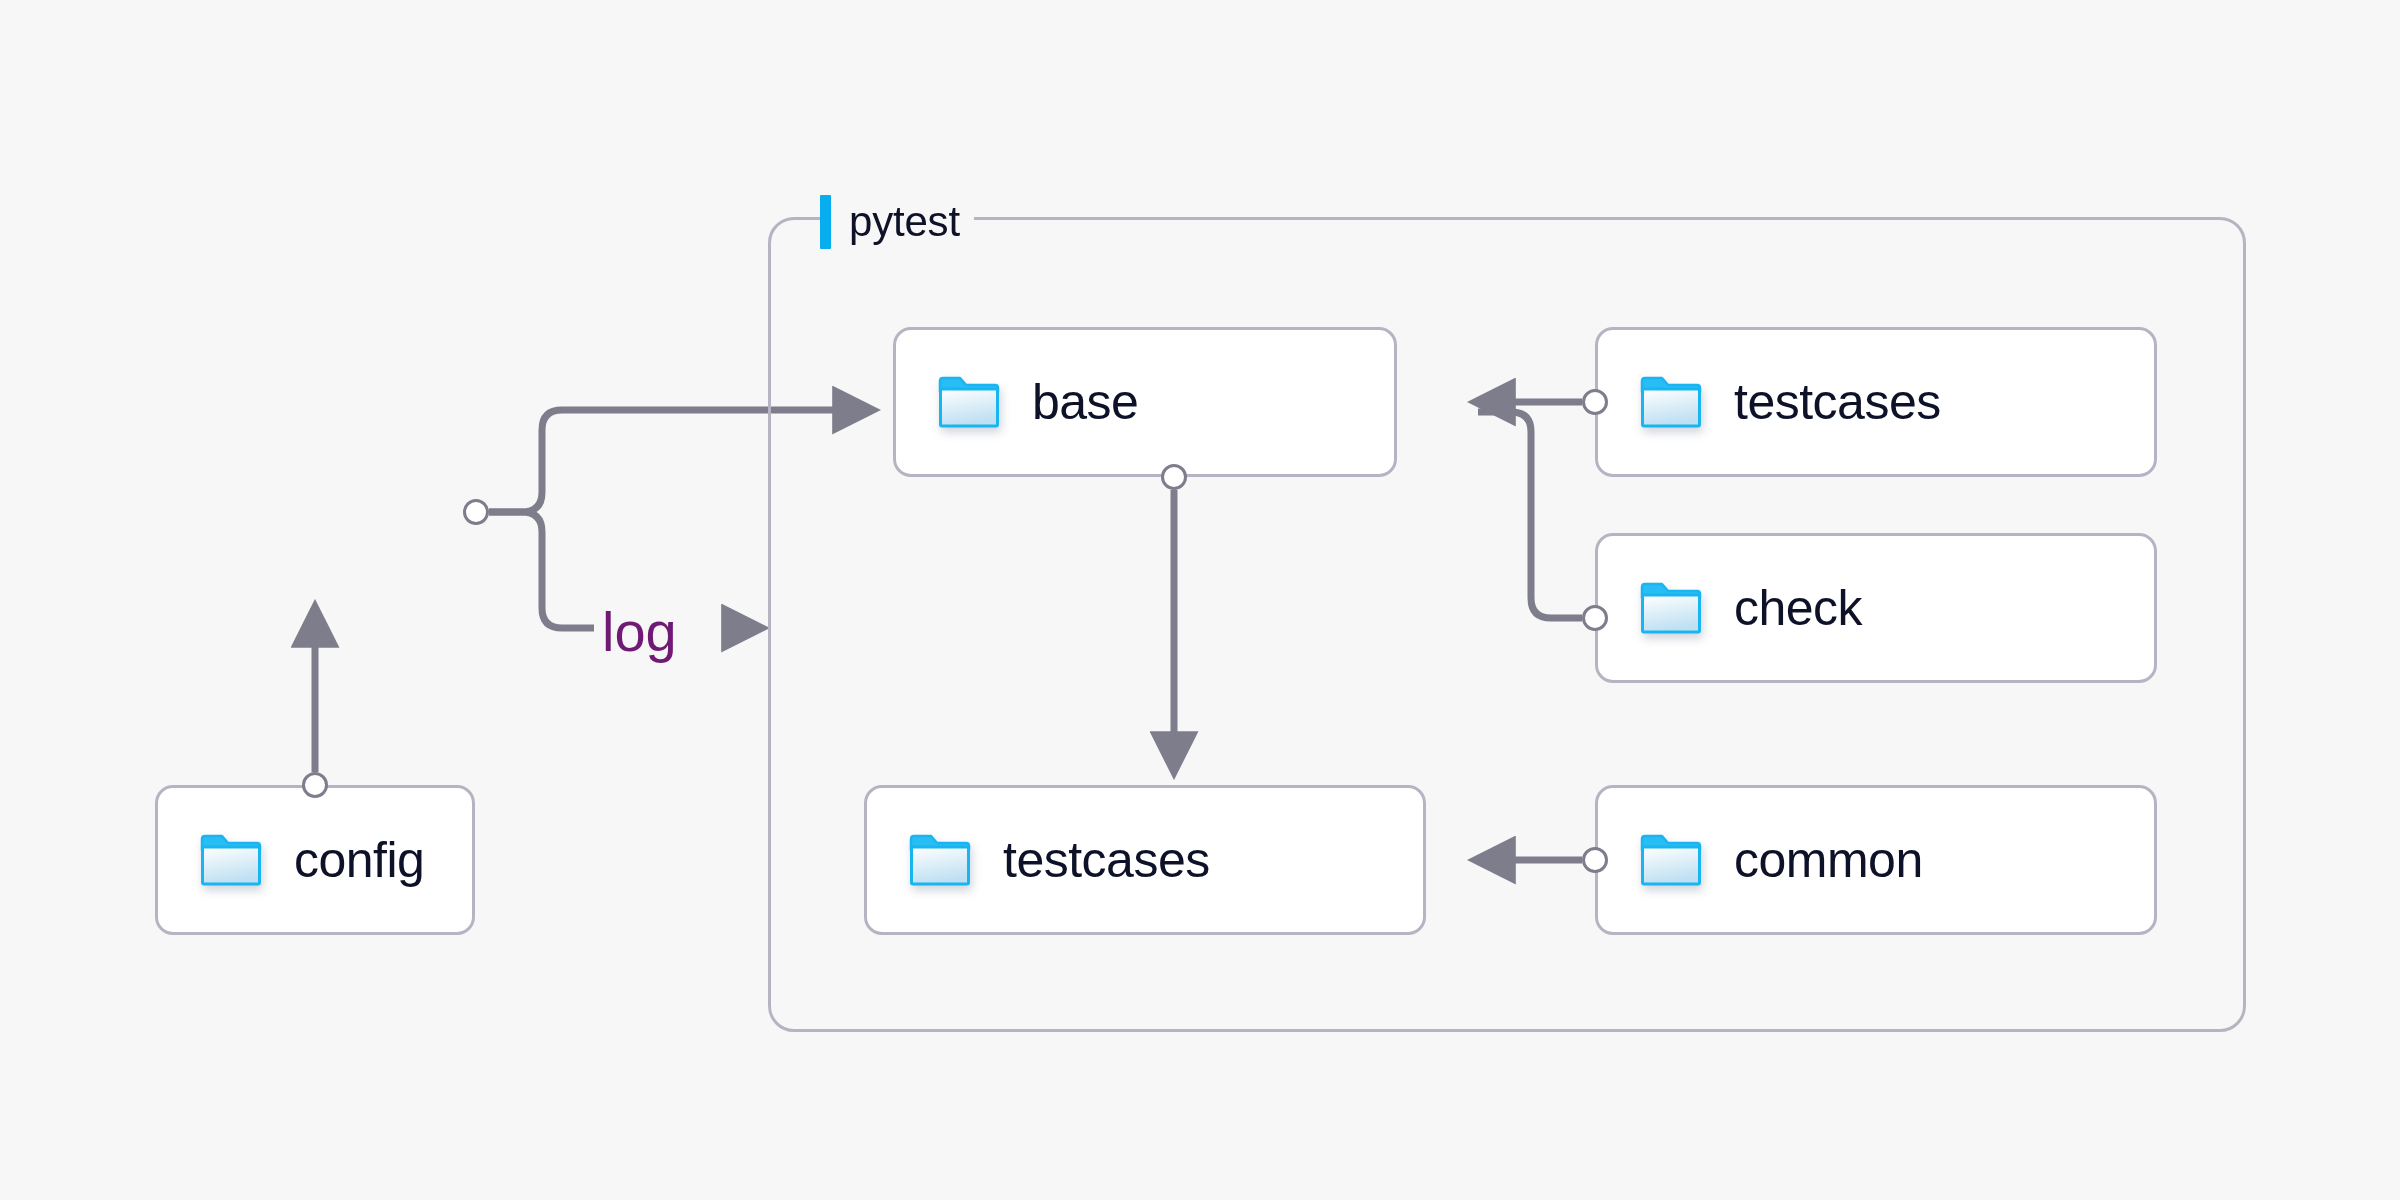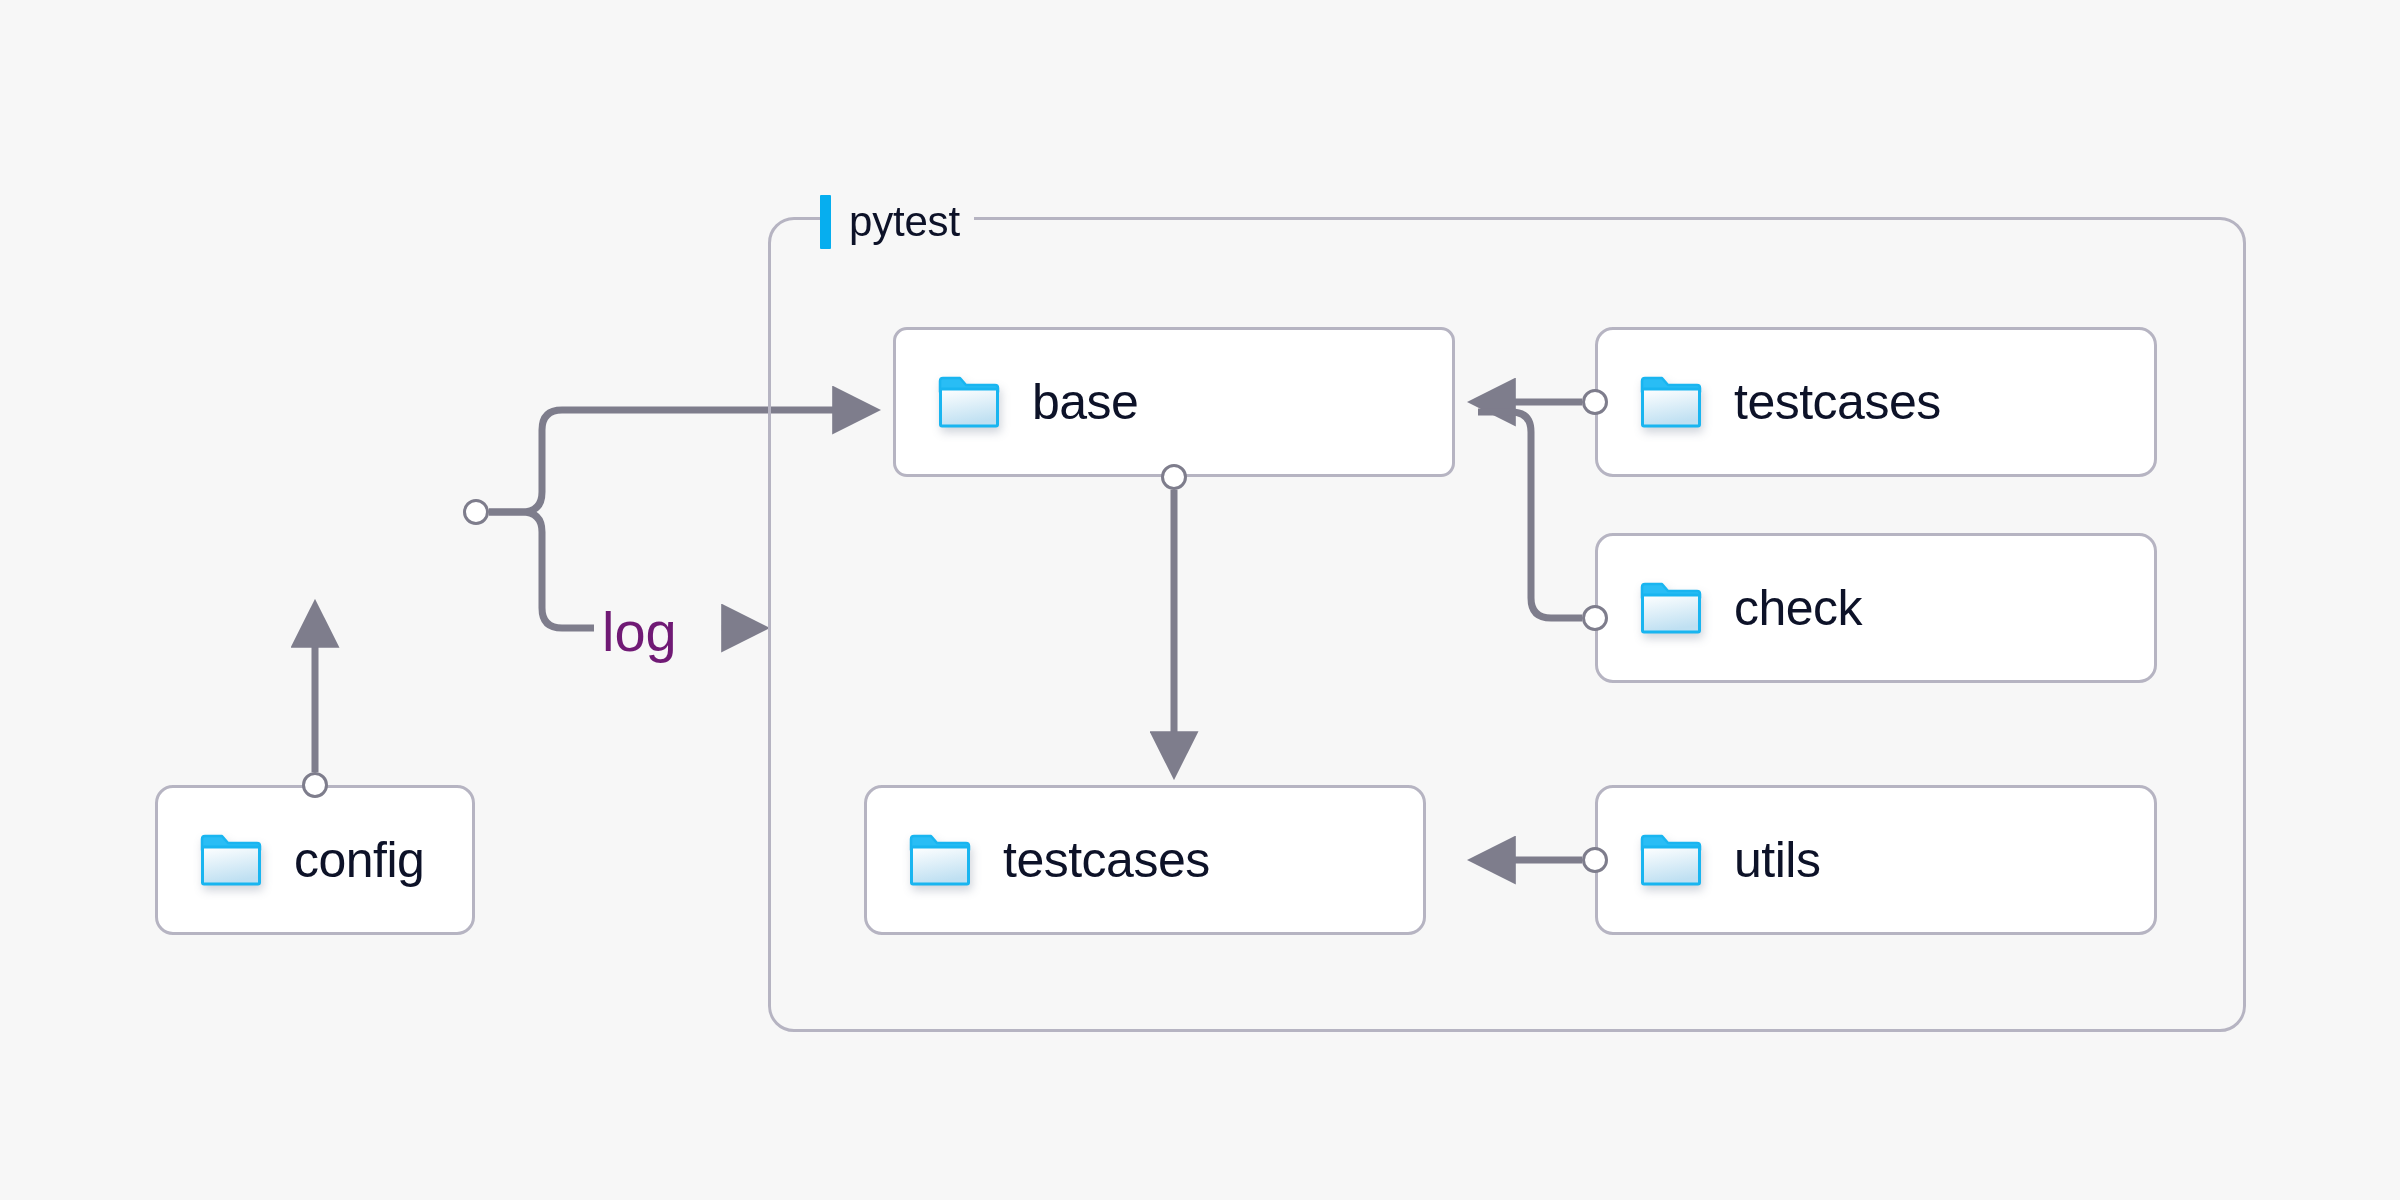--- a/index.html
+++ b/index.html
@@ -157,21 +157,21 @@
     <span class="folder-icon">
       <svg viewBox="0 0 62 52" width="62" height="52" xmlns="http://www.w3.org/2000/svg">
         <path d="M2 10 L2 5 Q2 2 5 2 L22 2 L28 9 L57 9 Q60 9 60 12 L60 16 L2 16 Z" fill="#29bdf5" stroke="#19b5f0" stroke-width="2.5" stroke-linejoin="round"></path>
         <rect x="2.5" y="13" width="57" height="37" rx="1.5" fill="url(#folderGrad)" stroke="#19b5f0" stroke-width="3"></rect>
       </svg>
     </span>
     <span class="node-label">config</span>
   </div>
   <span class="port" style="left:302px; top:772px;"></span>
 
-  <div class="node" style="left:893px; top:327px; width:562px; height:150px;border-radius:14px;">
+  <div class="node" style="left:893px; top:327px; width:504px; height:150px;">
     <span class="folder-icon">
       <svg viewBox="0 0 62 52" width="62" height="52" xmlns="http://www.w3.org/2000/svg">
         <path d="M2 10 L2 5 Q2 2 5 2 L22 2 L28 9 L57 9 Q60 9 60 12 L60 16 L2 16 Z" fill="#29bdf5" stroke="#19b5f0" stroke-width="2.5" stroke-linejoin="round"></path>
         <rect x="2.5" y="13" width="57" height="37" rx="1.5" fill="url(#folderGrad)" stroke="#19b5f0" stroke-width="3"></rect>
       </svg>
     </span>
     <span class="node-label">base</span>
   </div>
   <span class="port" style="left:1161px; top:464px;"></span>
 
@@ -207,19 +207,19 @@
   </div>
   <span class="port" style="left:1582px; top:605px;"></span>
 
   <div class="node" style="left:1595px; top:785px; width:562px; height:150px;">
     <span class="folder-icon">
       <svg viewBox="0 0 62 52" width="62" height="52" xmlns="http://www.w3.org/2000/svg">
         <path d="M2 10 L2 5 Q2 2 5 2 L22 2 L28 9 L57 9 Q60 9 60 12 L60 16 L2 16 Z" fill="#29bdf5" stroke="#19b5f0" stroke-width="2.5" stroke-linejoin="round"></path>
         <rect x="2.5" y="13" width="57" height="37" rx="1.5" fill="url(#folderGrad)" stroke="#19b5f0" stroke-width="3"></rect>
       </svg>
     </span>
-    <span class="node-label">utils</span>
+    <span class="node-label">common</span>
   </div>
   <span class="port" style="left:1582px; top:847px;"></span>
 
   <span class="edge-label" style="left:602px; top:604px;">log</span>
 
 </div>
 
 </body></html>

